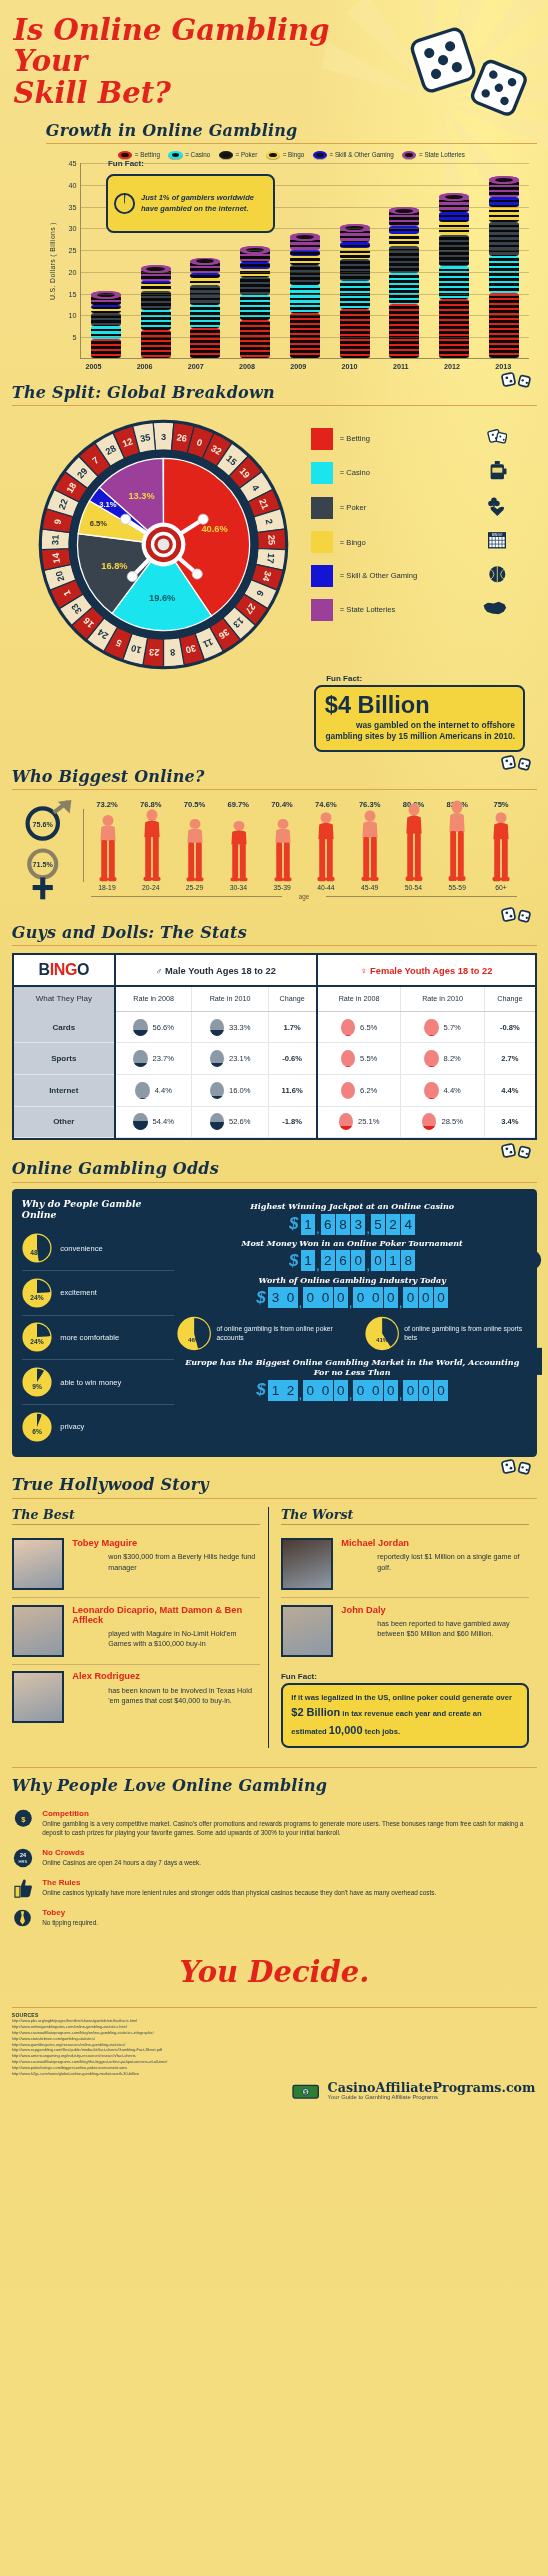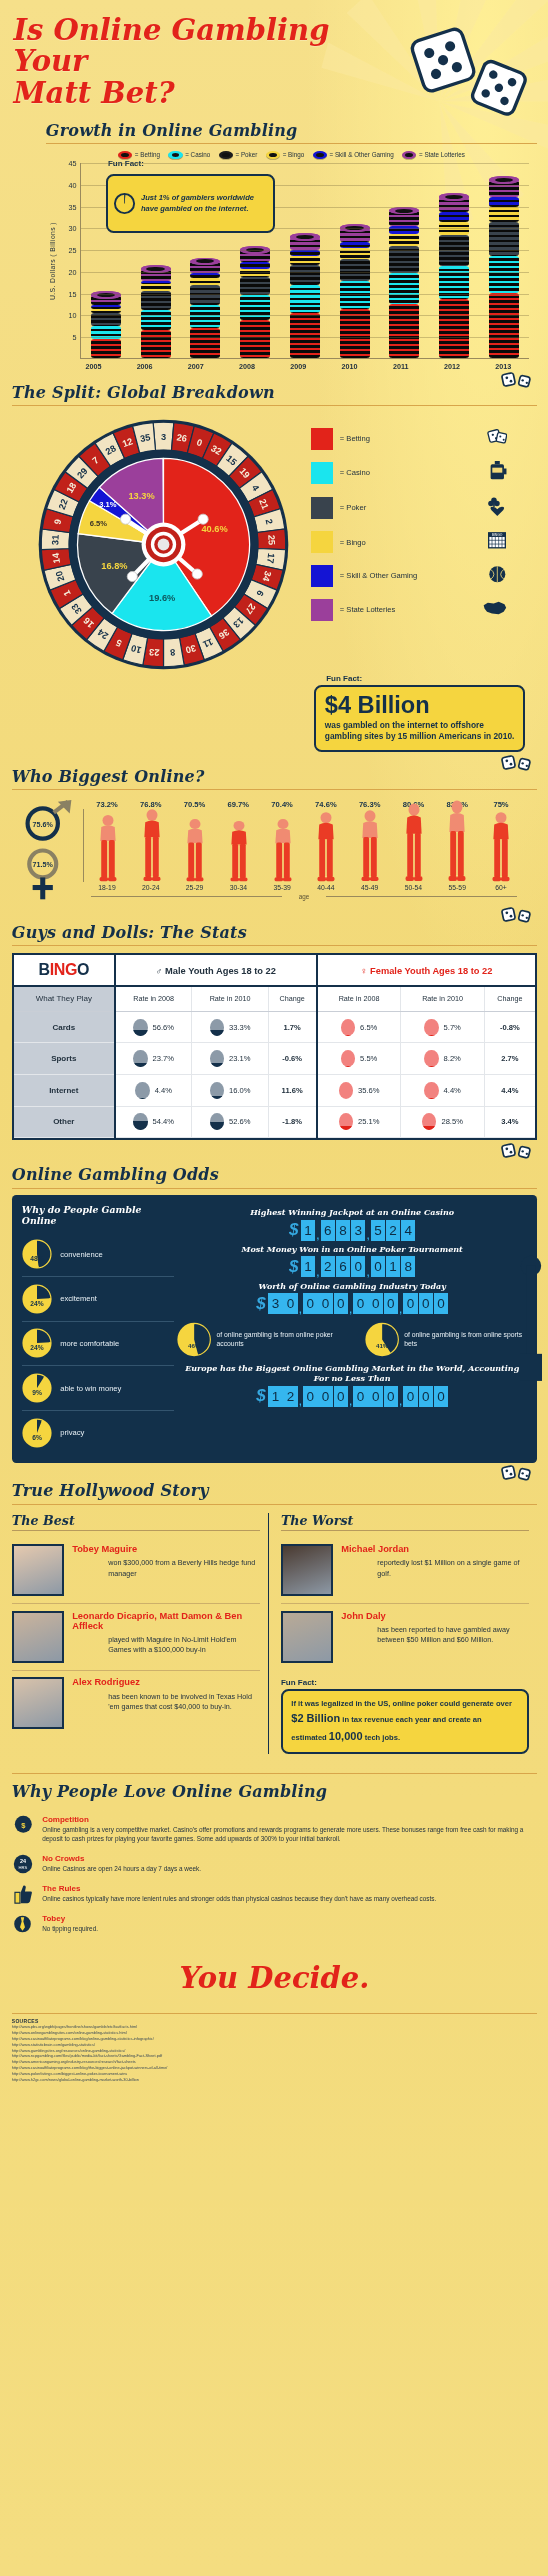--- a/index.html
+++ b/index.html
@@ -64,21 +64,21 @@
 
   
   .roul-wrap{display:flex;padding:5px 11.8px 3.4px;}
   .wheel{position:relative;width:279px;height:253px;}
   .legend2{flex:1;padding-left:8.4px;padding-top:10px;}
   .l2row{display:flex;align-items:center;gap:6.8px;margin-bottom:11.8px;}
   .l2sw{width:22px;height:22px;}
   .l2txt{font-size:7.6px;color:#23323f;}
   .moneybox{margin:1.7px 11.8px 0 auto;width:211px;background:#f5d53f;border:2.5px solid #14304a;border-radius:7.6px;padding:6.8px 8.4px;}
   .moneybox .big{font-size:23.6px;font-weight:bold;color:#14304a;font-family:"Liberation Sans",sans-serif;line-height:1;}
-  .moneybox .sm{font-size:8.4px;font-weight:bold;color:#14304a;line-height:1.4;margin-top:2.5px;}
+  .moneybox .sm{font-size:8.4px;font-weight:bold;color:#14304a;line-height:1.4;margin-top:2.5px;text-align:right;}
   .ff2-label{font-size:8px;font-weight:bold;color:#14304a;margin:0 0 1.7px 15px;}
 
   
   .who{display:flex;padding:3.4px 11.8px 0;}
   .gender{width:59px;position:relative;}
   .people{flex:1;}
   .pct-row{display:flex;justify-content:space-between;padding:0 3.4px;}
   .pct-row span{font-size:7.6px;font-weight:bold;color:#14304a;width:42px;text-align:center;}
   .fig-row{display:flex;justify-content:space-between;align-items:flex-end;height:73px;padding:0 3.4px;border-left:0.8px solid #9a8a5c;}
   .age-row{display:flex;justify-content:space-between;padding:1.7px 3.4px 0;}
@@ -172,21 +172,21 @@
         <path d="M150 150 L255 10 L285 25 Z"></path>
       <path d="M150 150 L180 5 L215 8 Z"></path>
         <path d="M150 150 L120 10 L145 0 Z"></path>
       <path d="M150 150 L40 45 L65 22 Z"></path>
         <path d="M150 150 L10 110 L18 80 Z"></path>
     </g>
   </svg>
 
   <div class="title">
     <div>Is Online Gambling Your</div>
-    <div>Matt Bet?</div>
+    <div>Skill Bet?</div>
   </div>
 
   <svg style="position:absolute;right:11.8px;top:22px;" width="135" height="110" viewBox="0 0 160 130">
     <g transform="rotate(-18 55 45)">
       <rect x="18" y="12" width="62" height="62" rx="10" fill="#fff" stroke="#14304a" stroke-width="4"></rect>
       <circle cx="36" cy="30" r="6" fill="#14304a"></circle>
         <circle cx="62" cy="30" r="6" fill="#14304a"></circle>
       <circle cx="36" cy="56" r="6" fill="#14304a"></circle>
         <circle cx="62" cy="56" r="6" fill="#14304a"></circle>
       <circle cx="49" cy="43" r="6" fill="#14304a"></circle>
@@ -881,21 +881,21 @@
                 </span>
                 <span>16.0%</span>
               </span>
             </td>
             <td class="chg divcol">11.6%</td>
             <td>
               <span class="dotcell">
                 <span class="fillball" style="background:#f2827f">
                   <span class="lo" style="height:0%;background:#e2231a"></span>
                 </span>
-                <span>35.6%</span>
+                <span>6.2%</span>
               </span>
             </td>
             <td>
               <span class="dotcell">
                 <span class="fillball" style="background:#f2827f">
                   <span class="lo" style="height:4.4%;background:#e2231a"></span>
                 </span>
                 <span>4.4%</span>
               </span>
             </td>
@@ -935,21 +935,21 @@
                 </span>
                 <span>28.5%</span>
               </span>
             </td>
             <td class="chg" style="border-right:none;">3.4%</td>
           </tr>
         </tbody>
     </table>
   </div>
 
-  <div class="sect" style="padding-top:25px;">
+  <div class="sect" style="padding-top:19px;">
     <div class="sect-title">Online Gambling Odds</div>
     <div class="sect-rule"></div>
     <svg class="dice-mark" viewBox="0 0 42 20" style="top:1.7px;">
       <rect x="2" y="3" width="14" height="14" rx="3" fill="#fff" stroke="#14304a" stroke-width="2" transform="rotate(-12 9 10)"></rect>
       <circle cx="7" cy="8" r="1.6" fill="#14304a"></circle>
         <circle cx="12" cy="12" r="1.6" fill="#14304a"></circle>
       <rect x="22" y="6" width="12" height="12" rx="3" fill="#fff" stroke="#14304a" stroke-width="2" transform="rotate(14 28 12)"></rect>
       <circle cx="26" cy="11" r="1.4" fill="#14304a"></circle>
         <circle cx="31" cy="14" r="1.4" fill="#14304a"></circle>
     </svg>
@@ -1236,15 +1236,26 @@
         <div class="sources-l">http://www.statisticbrain.com/gambling-statistics/</div>
         <div class="sources-l">http://www.gamblingsites.org/resources/online-gambling-statistics/</div>
         <div class="sources-l">http://www.ncpgambling.com/files/public/media-kit/fact-sheets/Gambling-Fact-Sheet.pdf</div>
         <div class="sources-l">http://www.americangaming.org/industry-resources/research/fact-sheets</div>
         <div class="sources-l">http://www.casinoaffiliateprograms.com/blog/the-biggest-online-jackpot-winners-of-all-time/</div>
         <div class="sources-l">http://www.pokerlistings.com/biggest-online-poker-tournament-wins</div>
         <div class="sources-l">http://www.h2gc.com/news/global-online-gambling-market-worth-30-billion</div>
       </div>
   </div>
 
+  <div class="footer">
+    <svg width="29" height="18.6" viewBox="0 0 34 22">
+      <rect x="1" y="4" width="30" height="15" rx="2" fill="#2e7d32" stroke="#14304a" stroke-width="1.5"></rect>
+      <circle cx="16" cy="11.5" r="4" fill="#a5d6a7" stroke="#14304a" stroke-width="1"></circle>
+      <text x="16" y="14.5" font-size="6" fill="#14304a" text-anchor="middle" font-weight="bold">$</text>
+    </svg>
+    <div>
+      <div class="brand">CasinoAffiliatePrograms.com</div>
+      <div class="brandsub">Your Guide to Gambling Affiliate Programs</div>
+    </div>
+  </div>
 
 </div>
 
 
 </body></html>

